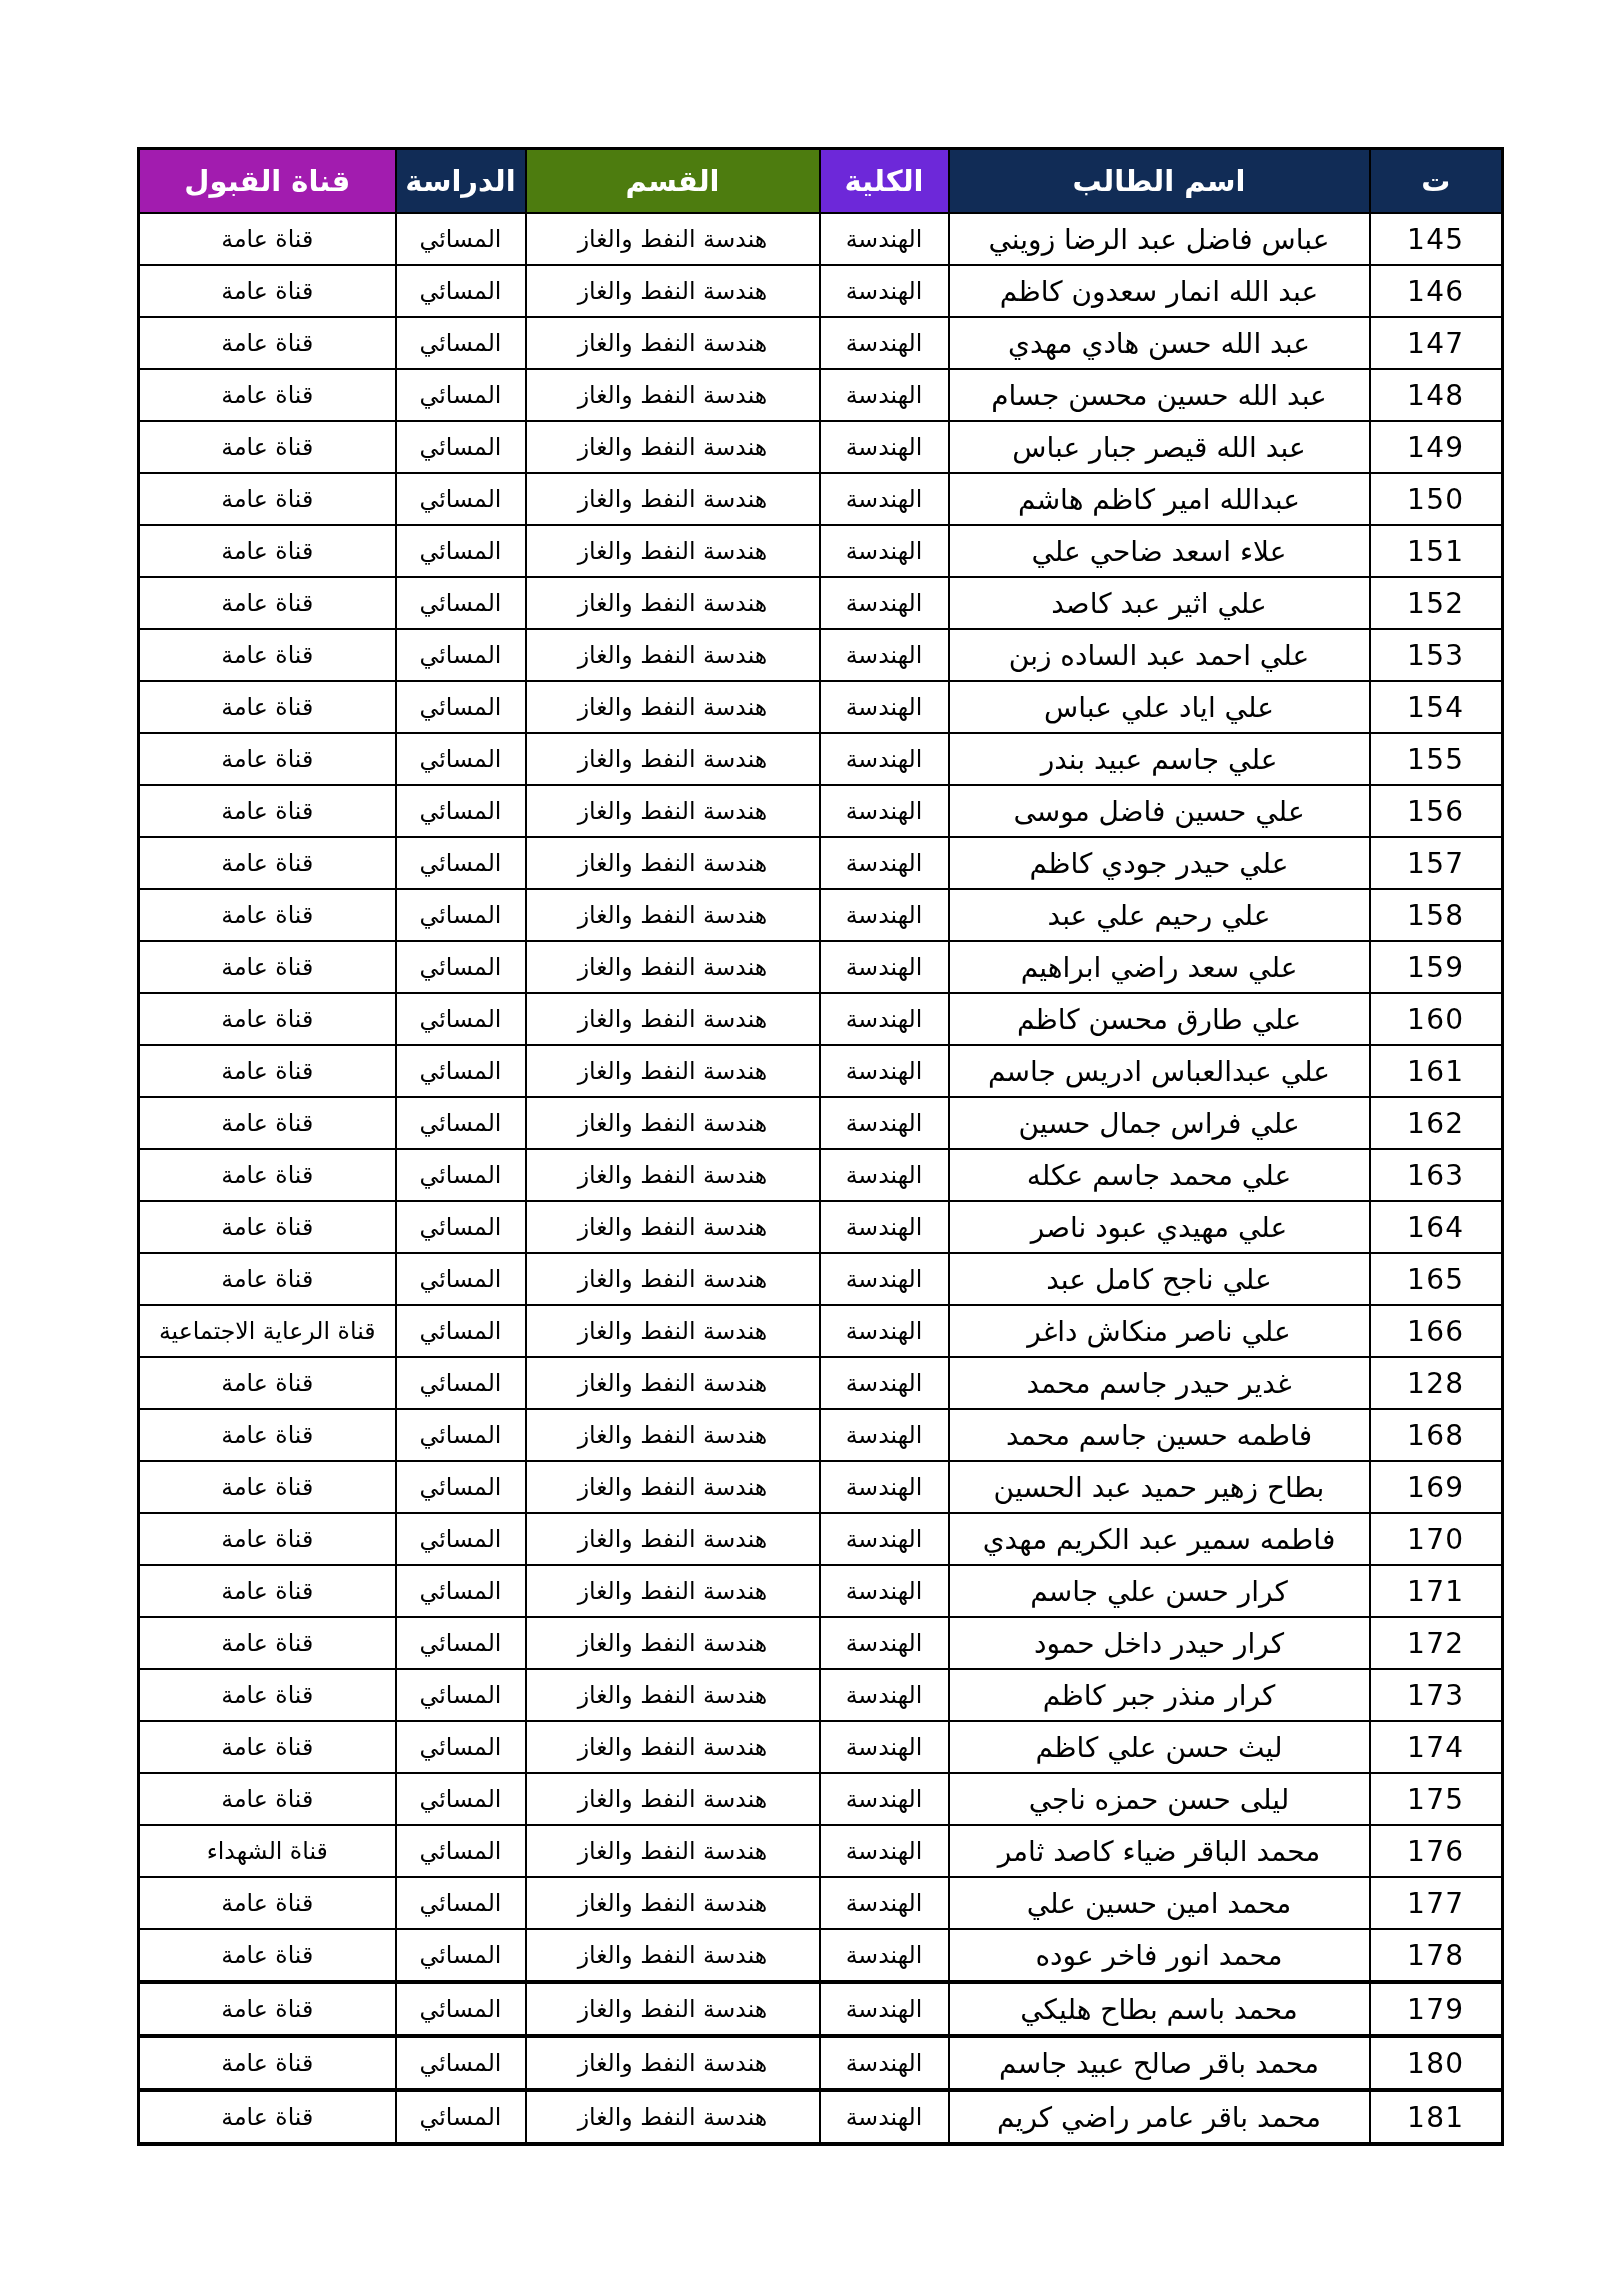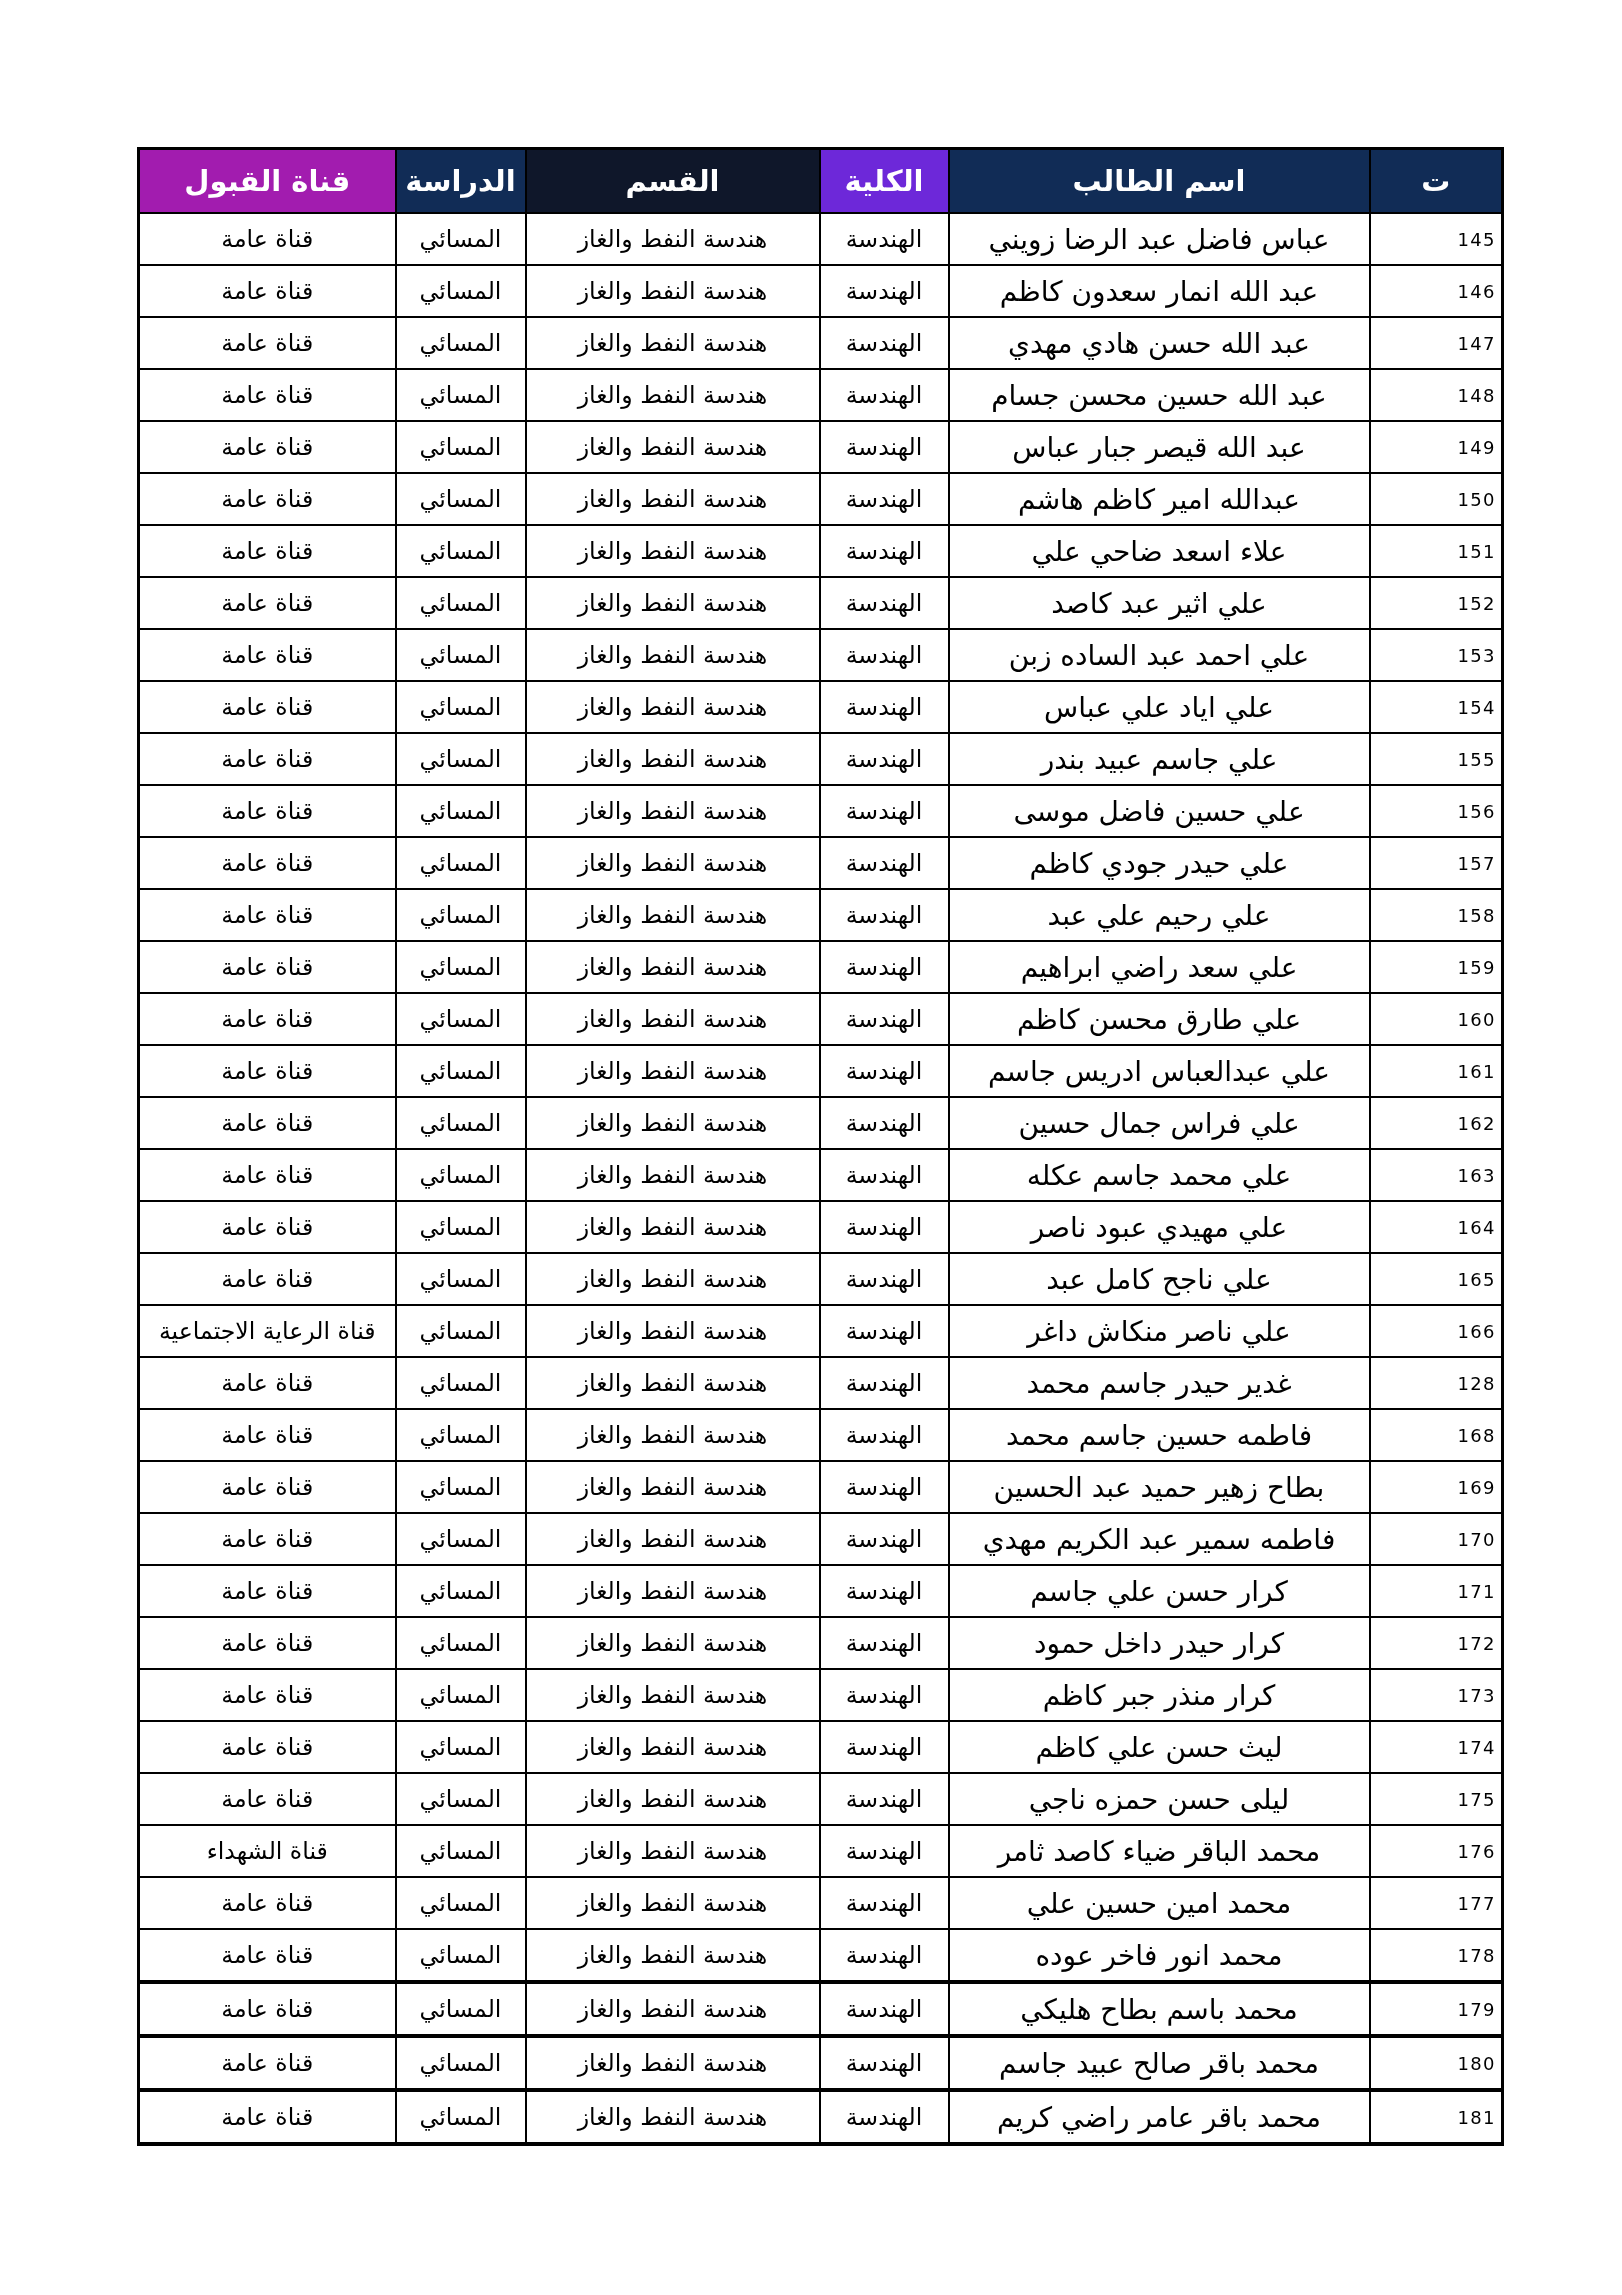--- a/index.html
+++ b/index.html
@@ -51,23 +51,22 @@
     color: #ffffff;
     font-weight: bold;
     font-size: 29px;
   }
   table.students td {
     height: 50px;
     color: #000000;
     font-size: 23.6px;
   }
   table.students td.cell-index {
-    font-size: 18px;
+    font-size: 28px;
     letter-spacing: 1.3px;
-    text-align: right;
   }
   table.students td.cell-name { font-size: 28px; }
   
   table.students tbody tr:nth-child(n+35) td { border-top-width: 4.6px; }
   table.students tbody tr:last-child td { border-bottom-width: 4.6px; }
 </style>
 </head>
 <body>
 
 <div class="page">
@@ -79,21 +78,21 @@
         <col class="c-college">
         <col class="c-dept">
         <col class="c-study">
         <col class="c-channel">
       </colgroup>
       <thead>
         <tr>
           <th style="background: rgb(17, 44, 86); color: rgb(255, 255, 255);">ت</th>
           <th style="background: rgb(17, 44, 86); color: rgb(255, 255, 255);">اسم الطالب</th>
           <th style="background: #6d28d9; color: rgb(255, 255, 255);">الكلية</th>
-          <th style="background: #0f172a; color: rgb(255, 255, 255); margin-left: 40px;">القسم</th>
+          <th style="background: #4d7c0f; color: rgb(255, 255, 255); margin-left: 40px;">القسم</th>
           <th style="background: rgb(17, 44, 86); color: rgb(255, 255, 255);">الدراسة</th>
           <th style="background: #a21caf; color: rgb(255, 255, 255);">قناة القبول</th>
         </tr>
       </thead>
       <tbody id="table-body">
           <tr>
             <td class="cell-index">145</td>
             <td class="cell-name">عباس فاضل عبد الرضا زويني</td>
             <td class="cell-college">الهندسة</td>
             <td class="cell-department">هندسة النفط والغاز</td>

